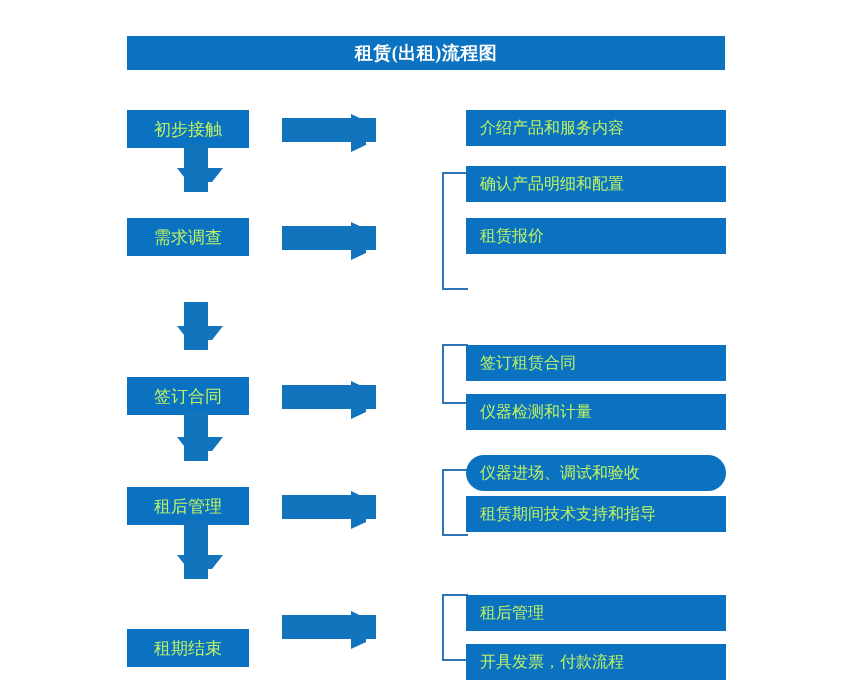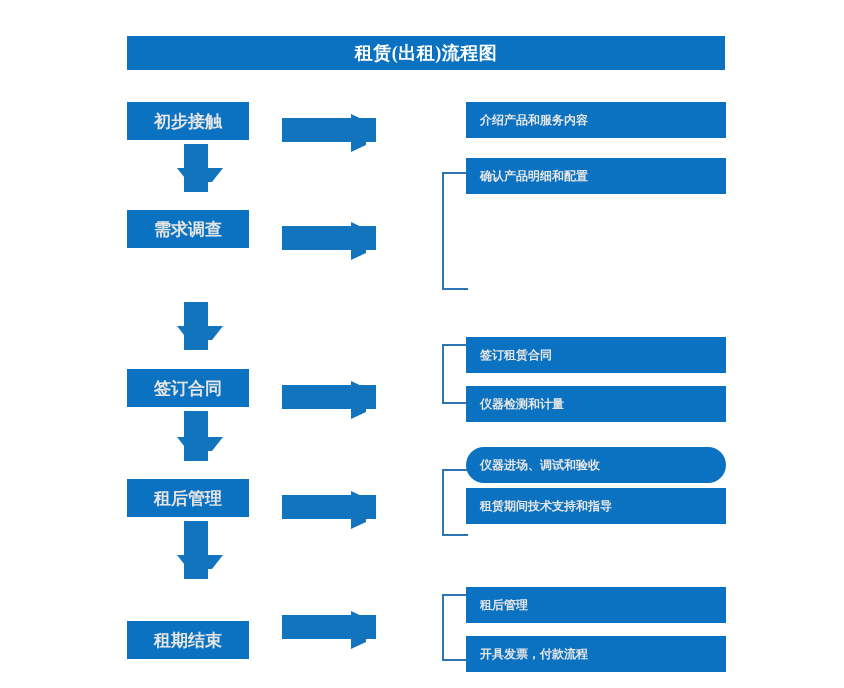--- a/index.html
+++ b/index.html
@@ -31,40 +31,41 @@
     justify-content: center;
     font-size: 18px;
     font-weight: bold;
     letter-spacing: 0.5px;
   }
 
   
   .box {
     position: absolute;
     background: #0A72C0;
-    color: #e5e5e5;
+    color: #bef264;
     display: flex;
     align-items: center;
-    font-weight: bold;
+    font-weight: normal;
     white-space: nowrap;
+    margin-top: 8px;
   }
   .box.left-box {
     left: 103px;
     width: 122px;
     height: 38px;
     justify-content: center;
     font-size: 17px;
   }
   .box.right-box {
     left: 442px;
     width: 260px;
     height: 36px;
     justify-content: flex-start;
     padding-left: 14px;
-    font-size: 12px;
+    font-size: 16px;
   }
 
   
   .h-arrow {
     position: absolute;
     height: 18px;
     width: 108px;
     pointer-events: none;
   }
   .h-arrow .shaft {
@@ -188,20 +189,21 @@
   <div class="bracket" style="left:418px; top:320px; height:60px;"></div>
 
   <div class="bracket" style="left:418px; top:445px; height:67px;"></div>
 
   <div class="bracket" style="left:418px; top:570px; height:67px;"></div>
 
   <div class="box right-box" style="top:78px;">介绍产品和服务内容</div>
 
   <div class="box right-box" style="top:134px;">确认产品明细和配置</div>
 
+  <div class="box right-box" style="top:186px;">租赁报价</div>
 
 
   <div class="box right-box" style="top:313px;">签订租赁合同</div>
 
   <div class="box right-box" style="top:362px;">仪器检测和计量</div>
 
   <div class="box right-box" style="top:423px;border-radius:18px;">仪器进场、调试和验收</div>
 
   <div class="box right-box" style="top:464px;">租赁期间技术支持和指导</div>
 

